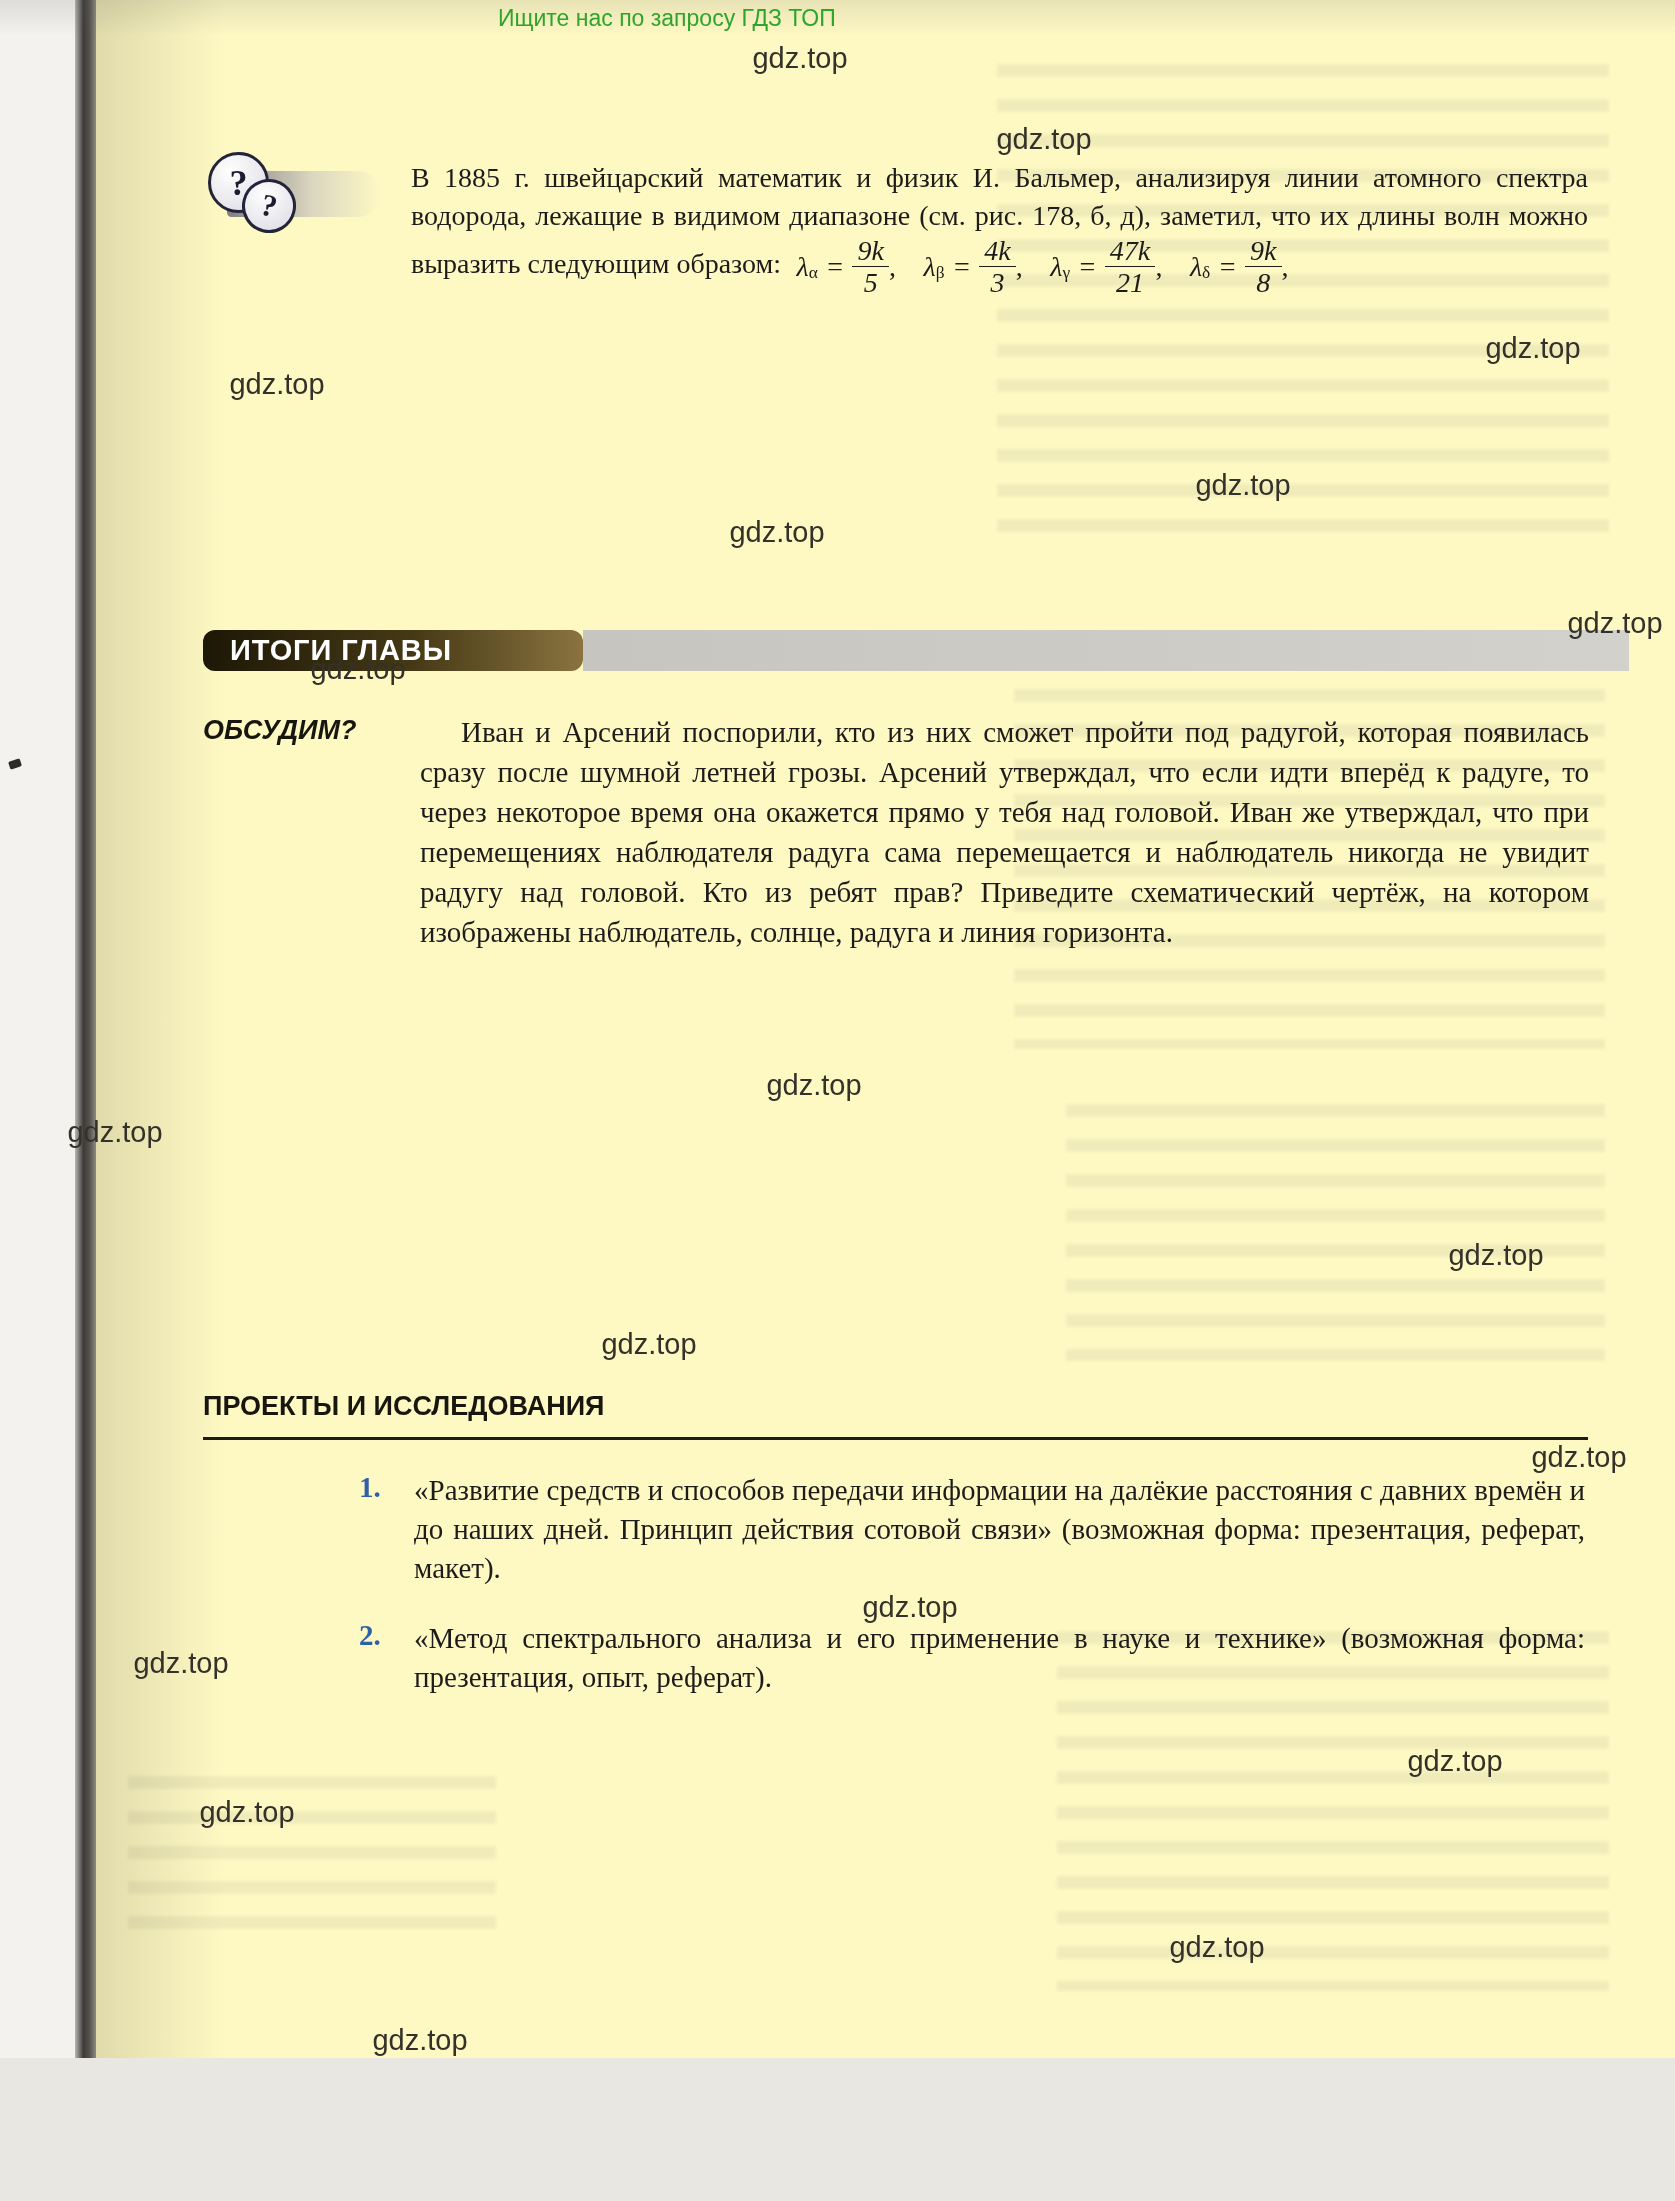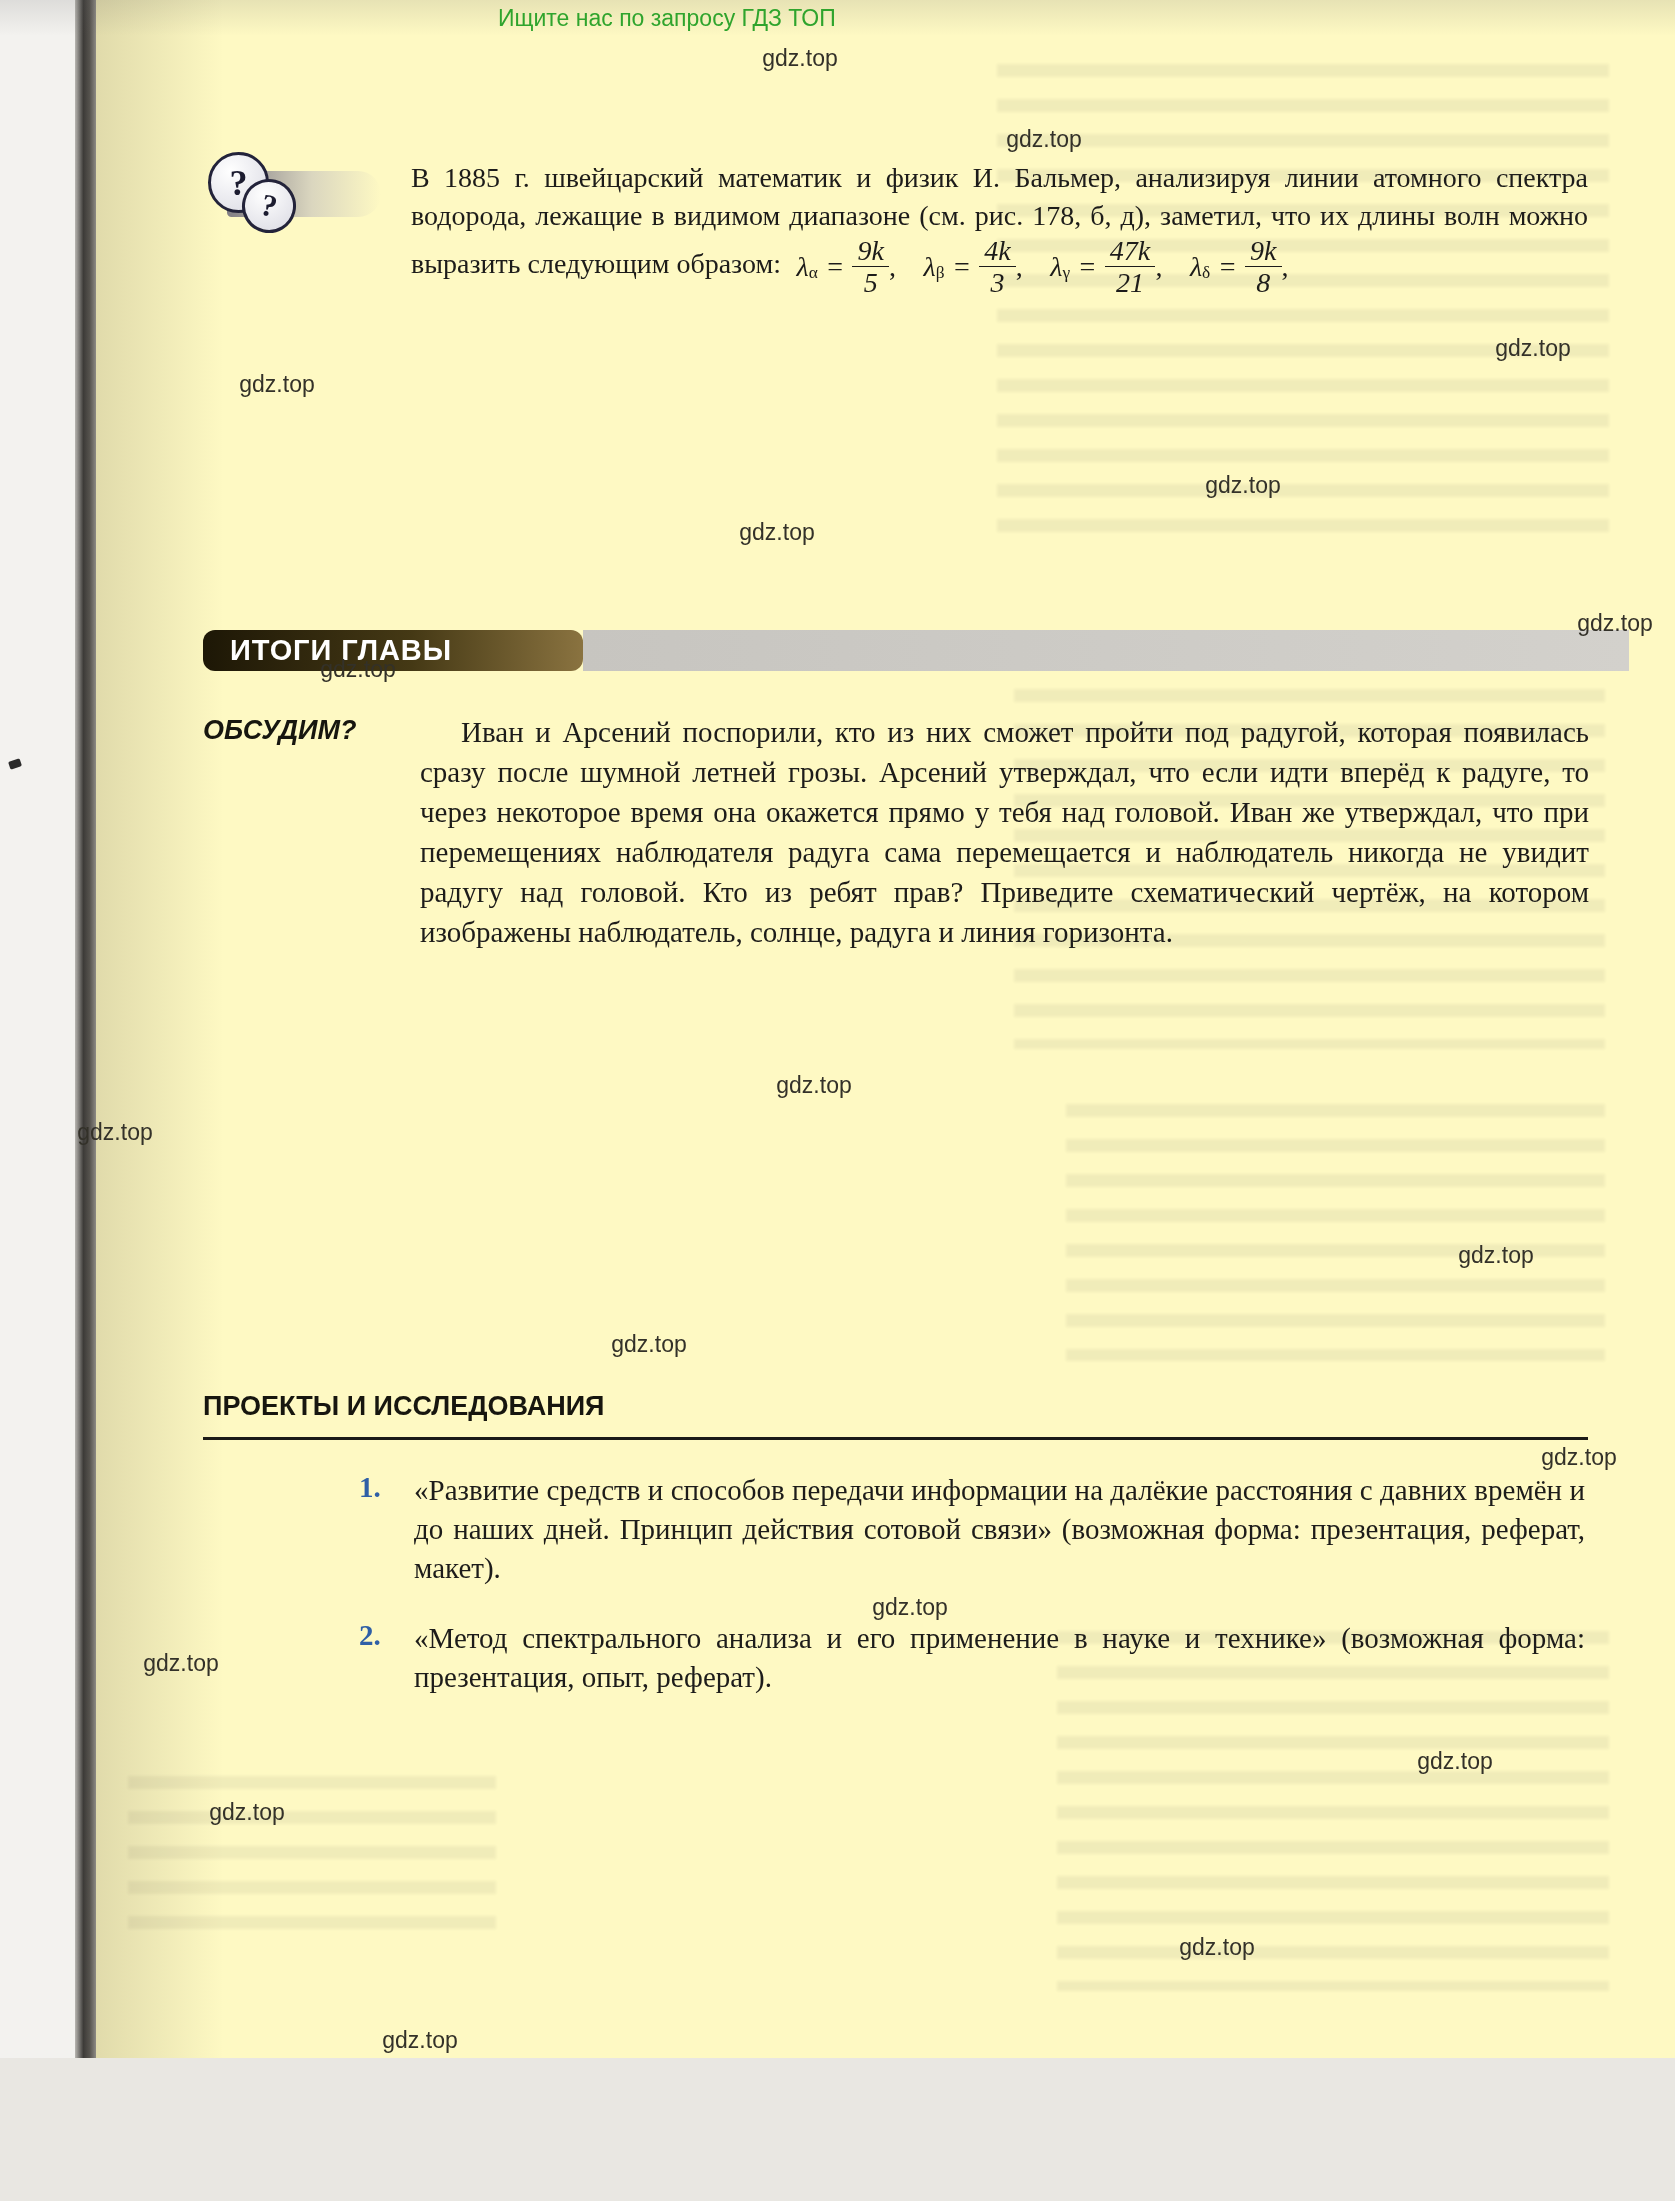--- a/index.html
+++ b/index.html
@@ -27,21 +27,21 @@
   .g6{left:128px;top:1776px;width:368px;height:158px;}
 
   
   .promo-top{position:absolute;left:498px;top:5.1px;font-family:"Liberation Sans","DejaVu Sans",sans-serif;
     font-size:23px;color:#2fa42d;z-index:4;}
   .promo-bottom{position:absolute;left:0;top:2150px;width:100%;text-align:right;
     font-family:"Liberation Sans","DejaVu Sans",sans-serif;font-size:23px;color:#2fa42d;z-index:4;}
 
   
   .wm{position:absolute;transform:translate(-50%,-50%);font-family:"Liberation Sans","DejaVu Sans",sans-serif;
-    font-size:23px;color:#333129;z-index:3;white-space:nowrap;}
+    font-size:29px;color:#333129;z-index:3;white-space:nowrap;}
 
   
   .q-wrap{position:absolute;left:0;top:-6.8px;width:210px;height:103px;}
   .q-band{position:absolute;left:24px;top:19px;width:154px;height:46px;border-radius:5.1px 26px 26px 5.1px;
     background:linear-gradient(90deg,rgba(88,85,112,.75),rgba(165,162,185,.4) 55%,rgba(235,234,240,0));}
   .q-circle{position:absolute;border-radius:50%;background:radial-gradient(circle at 35% 30%,#ffffff,#d9d9e2);
     border:3.4px solid #23233a;display:flex;align-items:center;justify-content:center;
     font-weight:bold;color:#1c1c30;}
   .q1{left:5.1px;top:0px;width:55px;height:55px;font-size:36px;}
   .q2{left:39px;top:27px;width:48px;height:48px;font-size:31px;transform:rotate(14deg);}

